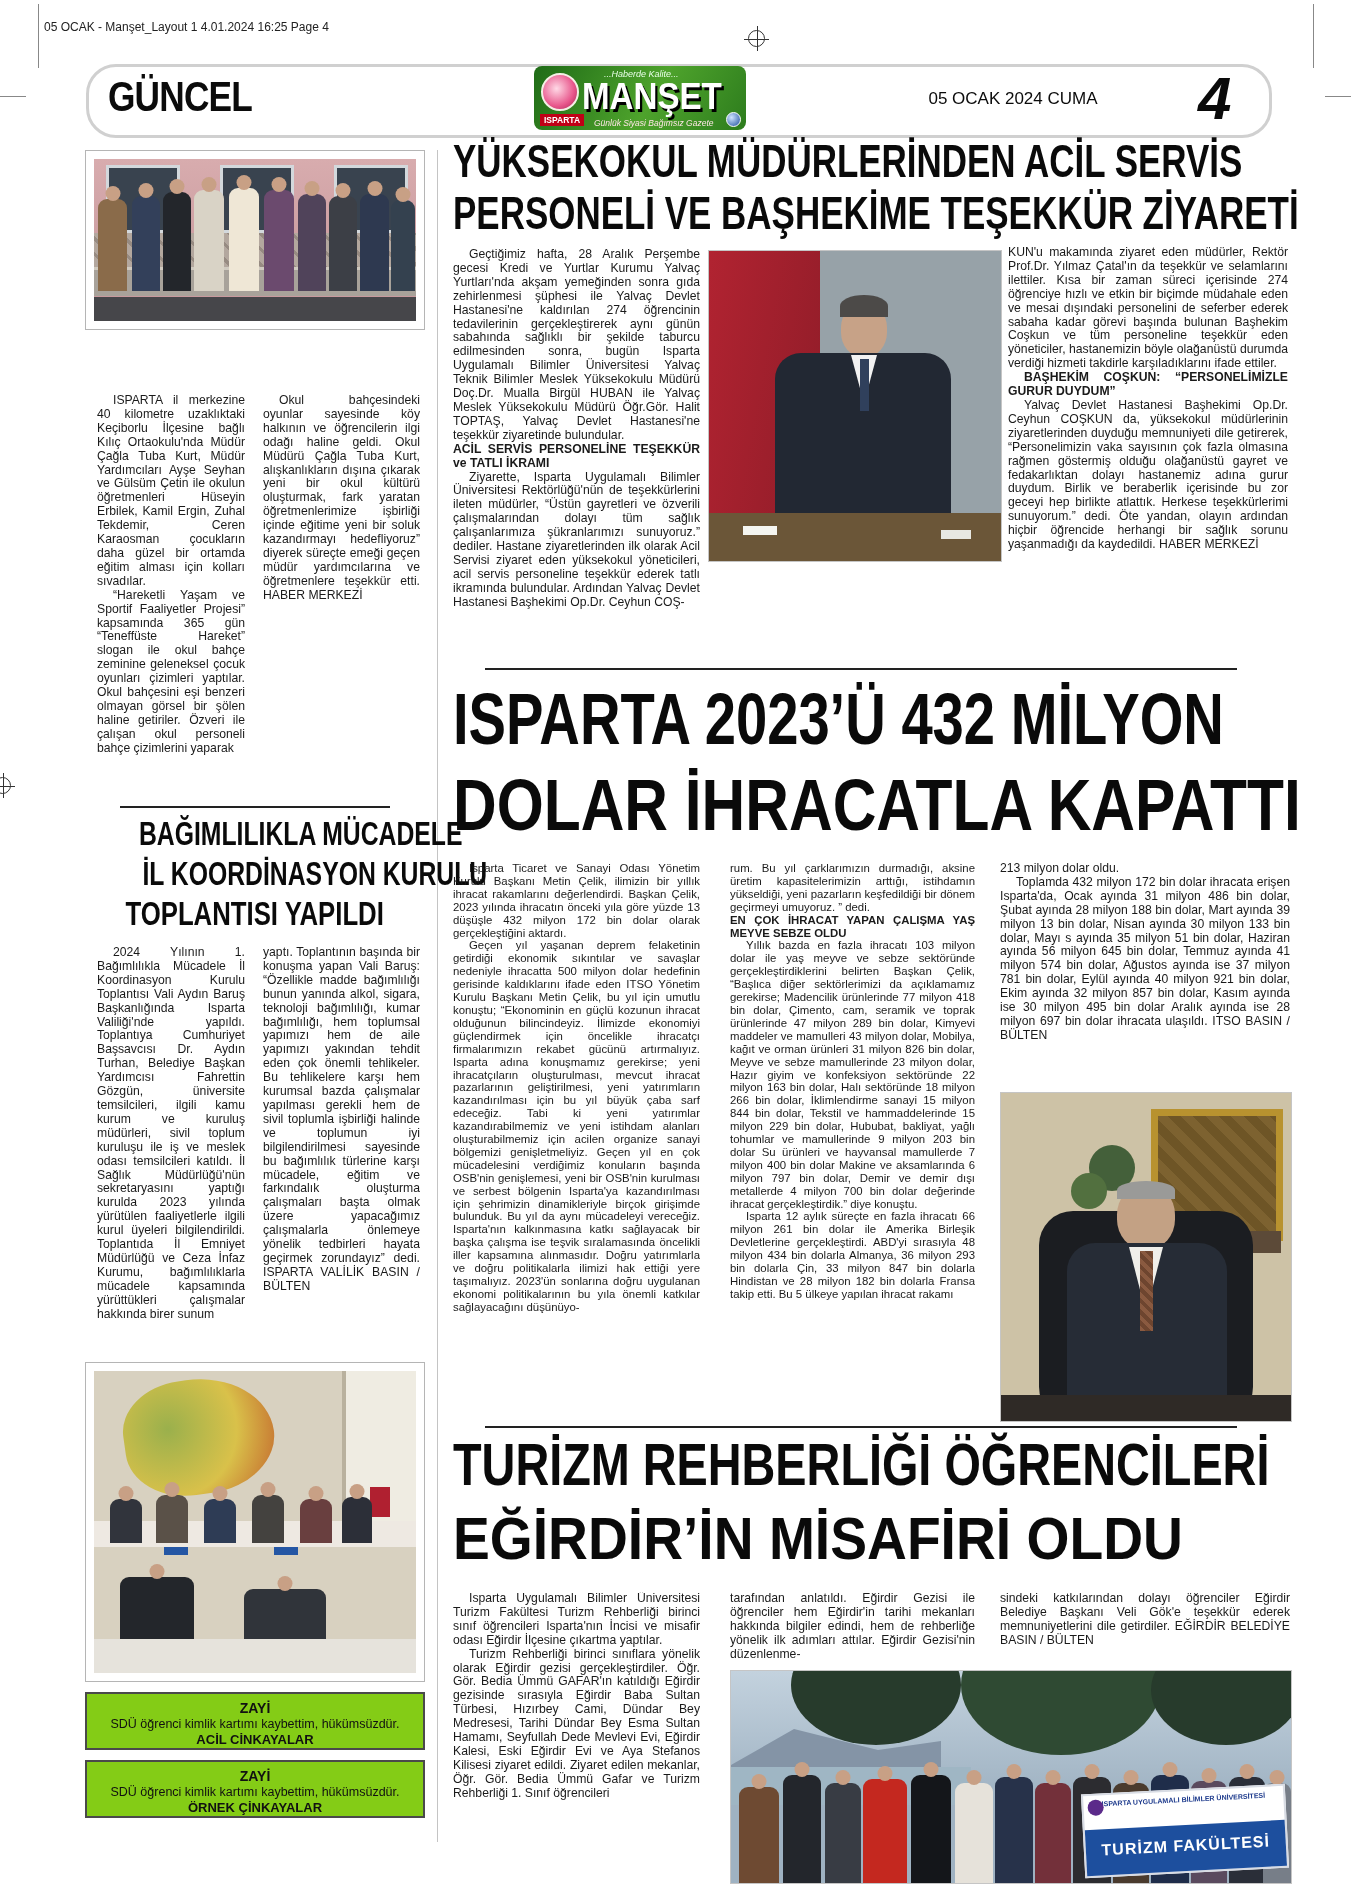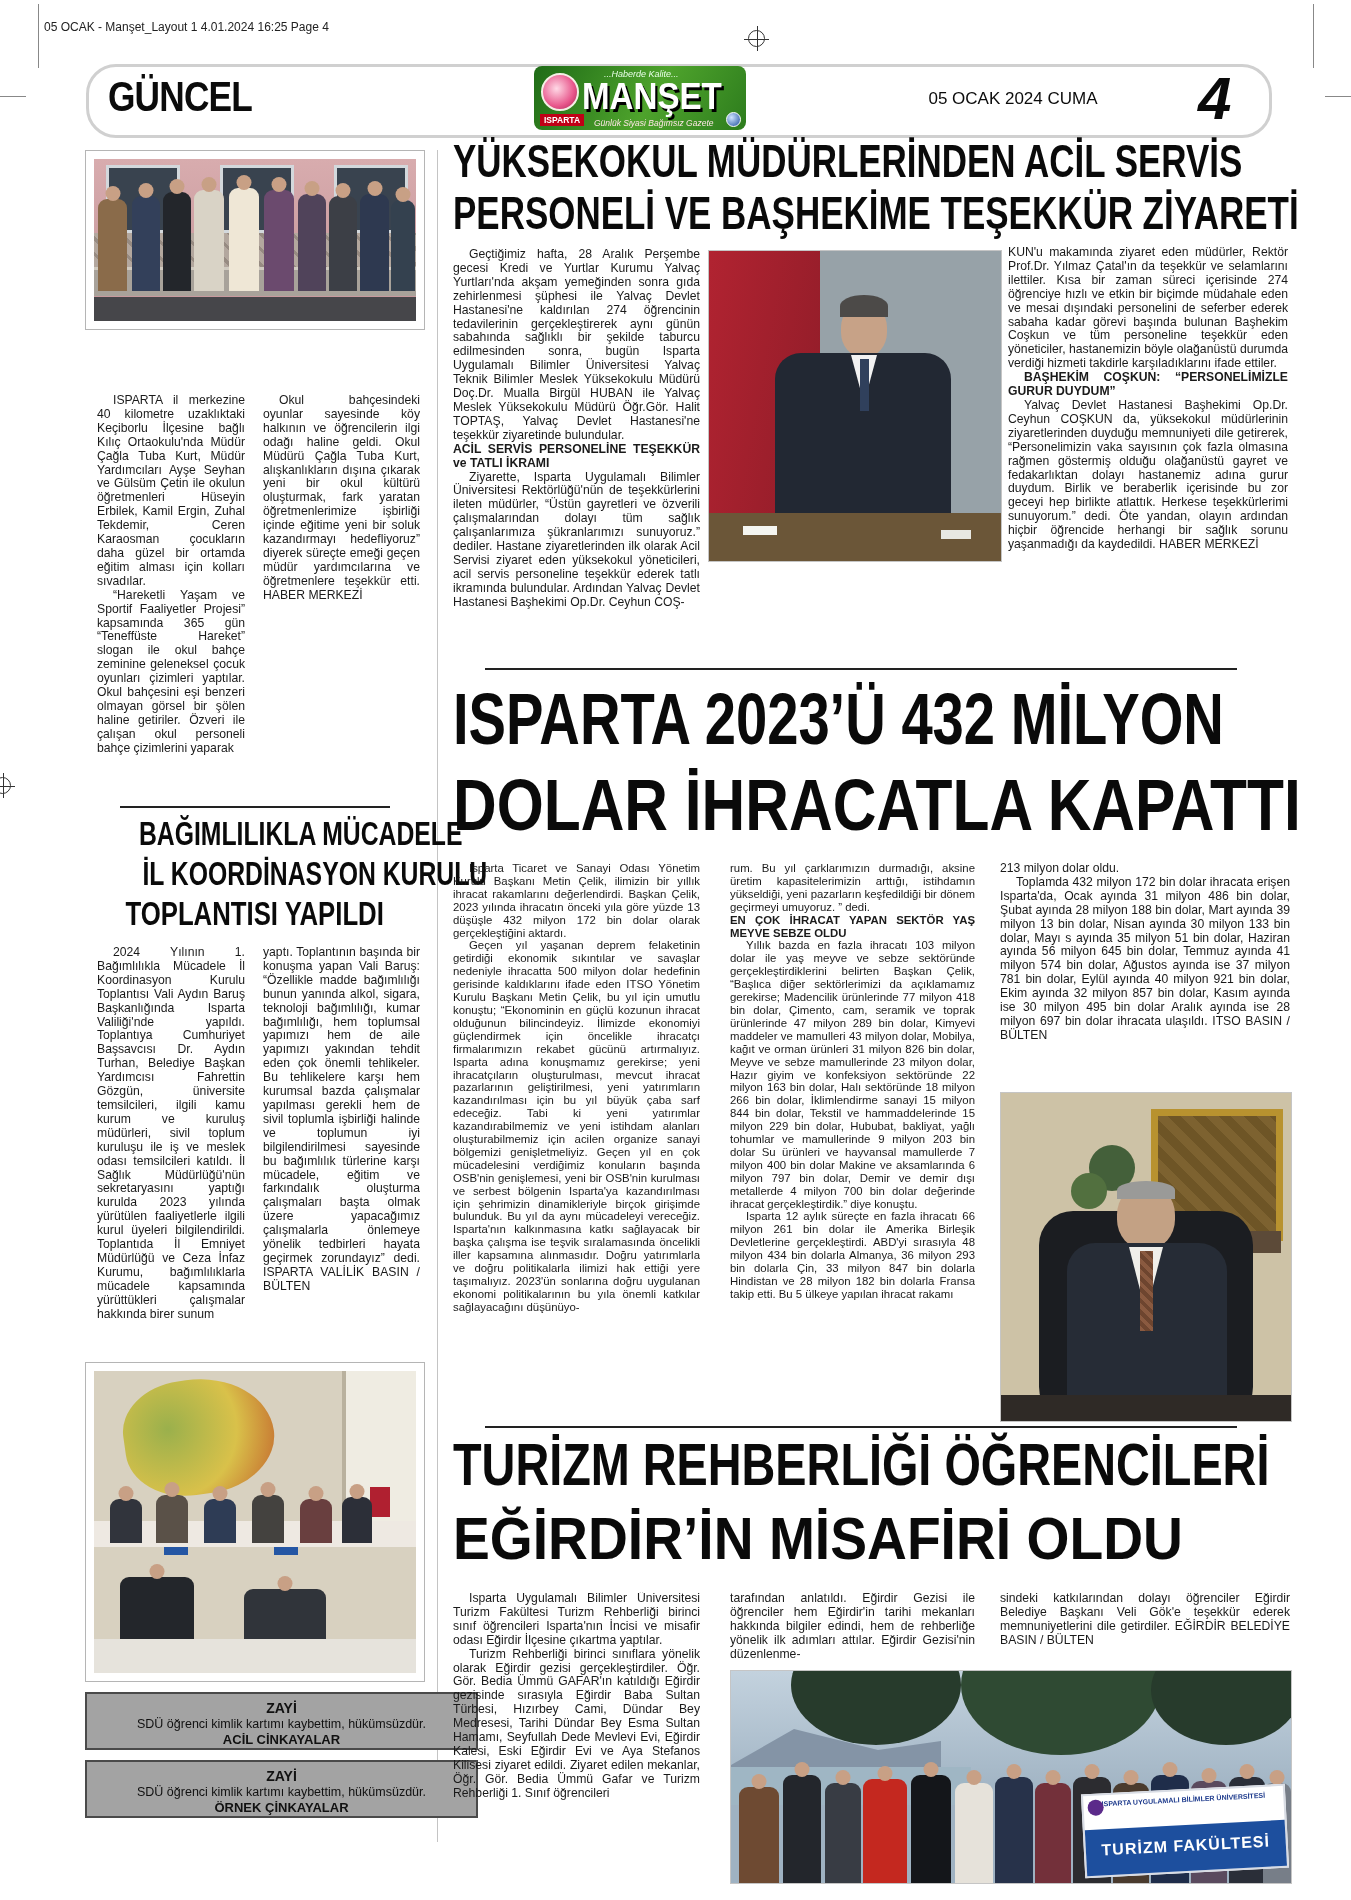--- a/index.html
+++ b/index.html
@@ -46,21 +46,21 @@
   .vrule{position:absolute;background:#c4c4c4;width:1px;}
   
   .frame{position:absolute;border:1px solid #b5b5b5;background:#fff;padding:8px;}
   .ph{position:relative;width:100%;height:100%;overflow:hidden;background:#9aa;}
   .ph2{position:absolute;overflow:hidden;border:1px solid #c5c5c5;}
   .pp{position:absolute;border-radius:9px 9px 0 0;}
   .pp::before{content:"";position:absolute;left:50%;top:-13px;transform:translateX(-50%);
       width:15px;height:15px;border-radius:50%;background:#c8a085;}
   .blob{position:absolute;border-radius:50%;}
   
-  .zayi{position:absolute;left:85px;width:393px;height:58px;border:2px solid #4a4a4a;background:#a3a3a3;
+  .zayi{position:absolute;left:85px;width:340px;height:58px;border:2px solid #4a4a4a;background:#84cc16;
         text-align:center;padding-top:6px;box-sizing:border-box;}
   .zayi .zt{font-weight:bold;font-size:14px;}
   .zayi .zb{font-size:12.5px;margin-top:1px;}
   .zayi .zn{font-weight:bold;font-size:13px;margin-top:1px;}
   .bannertop{font-size:7px;color:#1d3a8c;font-weight:bold;text-align:center;line-height:9px;}
   .bannermain{font-size:16px;color:#fff;font-weight:bold;text-align:center;letter-spacing:1px;}
 </style>
 </head>
 <body>
 
@@ -200,21 +200,21 @@
   </div>
   <div class="hl" style="left:453px;top:764px;font-size:72px">
     <span style="transform:scaleX(.84)">DOLAR İHRACATLA KAPATTI</span>
   </div>
   <div class="bodytxt small" style="left:453px;top:862px;width:247px;height:560px">
     <p>Isparta Ticaret ve Sanayi Odası Yönetim Kurulu Başkanı Metin Çelik, ilimizin bir yıllık ihracat rakamlarını değerlendirdi. Başkan Çelik, 2023 yılında ihracatın önceki yıla göre yüzde 13 düşüşle 432 milyon 172 bin dolar olarak gerçekleştiğini aktardı.</p>
     <p>Geçen yıl yaşanan deprem felaketinin getirdiği ekonomik sıkıntılar ve savaşlar nedeniyle ihracatta 500 milyon dolar hedefinin gerisinde kaldıklarını ifade eden ITSO Yönetim Kurulu Başkanı Metin Çelik, bu yıl için umutlu konuştu; “Ekonominin en güçlü kozunun ihracat olduğunun bilincindeyiz. İlimizde ekonomiyi güçlendirmek için öncelikle ihracatçı firmalarımızın rekabet gücünü artırmalıyız. Isparta adına konuşmamız gerekirse; yeni ihracatçıların oluşturulması, mevcut ihracat pazarlarının geliştirilmesi, yeni yatırımların kazandırılması için bu yıl büyük çaba sarf edeceğiz. Tabi ki yeni yatırımlar kazandırabilmemiz ve yeni istihdam alanları oluşturabilmemiz için acilen organize sanayi bölgemizi genişletmeliyiz. Geçen yıl en çok mücadelesini verdiğimiz konuların başında OSB'nin genişlemesi, yeni bir OSB'nin kurulması ve serbest bölgenin Isparta'ya kazandırılması için şehrimizin dinamikleriyle birçok girişimde bulunduk. Bu yıl da aynı mücadeleyi vereceğiz. Isparta'nın kalkınmasına katkı sağlayacak bir başka çalışma ise teşvik sıralamasında öncelikli iller kapsamına alınmasıdır. Doğru yatırımlarla ve doğru politikalarla ilimizi hak ettiği yere taşımalıyız. 2023'ün sonlarına doğru uygulanan ekonomi politikalarının bu yıla önemli katkılar sağlayacağını düşünüyo-</p>
   </div>
   <div class="bodytxt small" style="left:730px;top:862px;width:245px;height:560px">
     <p class="noind">rum. Bu yıl çarklarımızın durmadığı, aksine üretim kapasitelerimizin arttığı, istihdamın yükseldiği, yeni pazarların keşfedildiği bir dönem geçirmeyi umuyoruz. ” dedi.</p>
-    <p class="sub">EN ÇOK İHRACAT YAPAN SEKTÖR YAŞ MEYVE SEBZE OLDU</p>
+    <p class="sub">EN ÇOK İHRACAT YAPAN ÇALIŞMA YAŞ MEYVE SEBZE OLDU</p>
     <p>Yıllık bazda en fazla ihracatı 103 milyon dolar ile yaş meyve ve sebze sektöründe gerçekleştirdiklerini belirten Başkan Çelik, “Başlıca diğer sektörlerimizi da açıklamamız gerekirse; Madencilik ürünlerinde 77 milyon 418 bin dolar, Çimento, cam, seramik ve toprak ürünlerinde 47 milyon 289 bin dolar, Kimyevi maddeler ve mamulleri 43 milyon dolar, Mobilya, kağıt ve orman ürünleri 31 milyon 826 bin dolar, Meyve ve sebze mamullerinde 23 milyon dolar, Hazır giyim ve konfeksiyon sektöründe 22 milyon 163 bin dolar, Halı sektöründe 18 milyon 266 bin dolar, İklimlendirme sanayi 15 milyon 844 bin dolar, Tekstil ve hammaddelerinde 15 milyon 229 bin dolar, Hububat, bakliyat, yağlı tohumlar ve mamullerinde 9 milyon 203 bin dolar Su ürünleri ve hayvansal mamullerde 7 milyon 400 bin dolar Makine ve aksamlarında 6 milyon 797 bin dolar,  Demir ve demir dışı metallerde 4 milyon 700 bin dolar değerinde ihracat gerçekleştirdik.” diye konuştu.</p>
     <p>Isparta 12 aylık süreçte en fazla ihracatı 66 milyon 261 bin dolar ile Amerika Birleşik Devletlerine gerçekleştirdi. ABD'yi sırasıyla 48 milyon 434 bin dolarla Almanya, 36 milyon 293 bin dolarla Çin, 33 milyon 847 bin dolarla Hindistan ve 28 milyon 182 bin dolarla Fransa takip etti. Bu 5 ülkeye yapılan ihracat rakamı</p>
   </div>
   <div class="bodytxt" style="left:1000px;top:862px;width:290px;height:222px">
     <p class="noind">213 milyon dolar oldu.</p>
     <p>Toplamda 432 milyon 172 bin dolar ihracata erişen Isparta'da, Ocak ayında 31 milyon 486 bin dolar, Şubat ayında 28 milyon 188 bin dolar, Mart ayında 39 milyon 13 bin dolar, Nisan ayında 30 milyon 133 bin dolar, Mayı s ayında 35 milyon 51 bin dolar, Haziran ayında 56 milyon 645 bin dolar, Temmuz ayında 41 milyon 574 bin dolar, Ağustos ayında ise 37 milyon 781 bin dolar, Eylül ayında 40 milyon 921 bin dolar, Ekim ayında 32 milyon 857 bin dolar, Kasım ayında ise 30 milyon 495 bin dolar Aralık ayında ise 28 milyon 697 bin dolar ihracata ulaşıldı. ITSO BASIN / BÜLTEN</p>
   </div>
   <div class="ph2" style="left:1000px;top:1092px;width:290px;height:328px">
     <div style="position:absolute;inset:0;background:#cdc2a6"></div>
     <div style="position:absolute;left:150px;top:16px;width:118px;height:118px;border:7px solid #b8922f;background:repeating-linear-gradient(45deg,#6e5526 0 9px,#7d6230 9px 18px)"></div>

